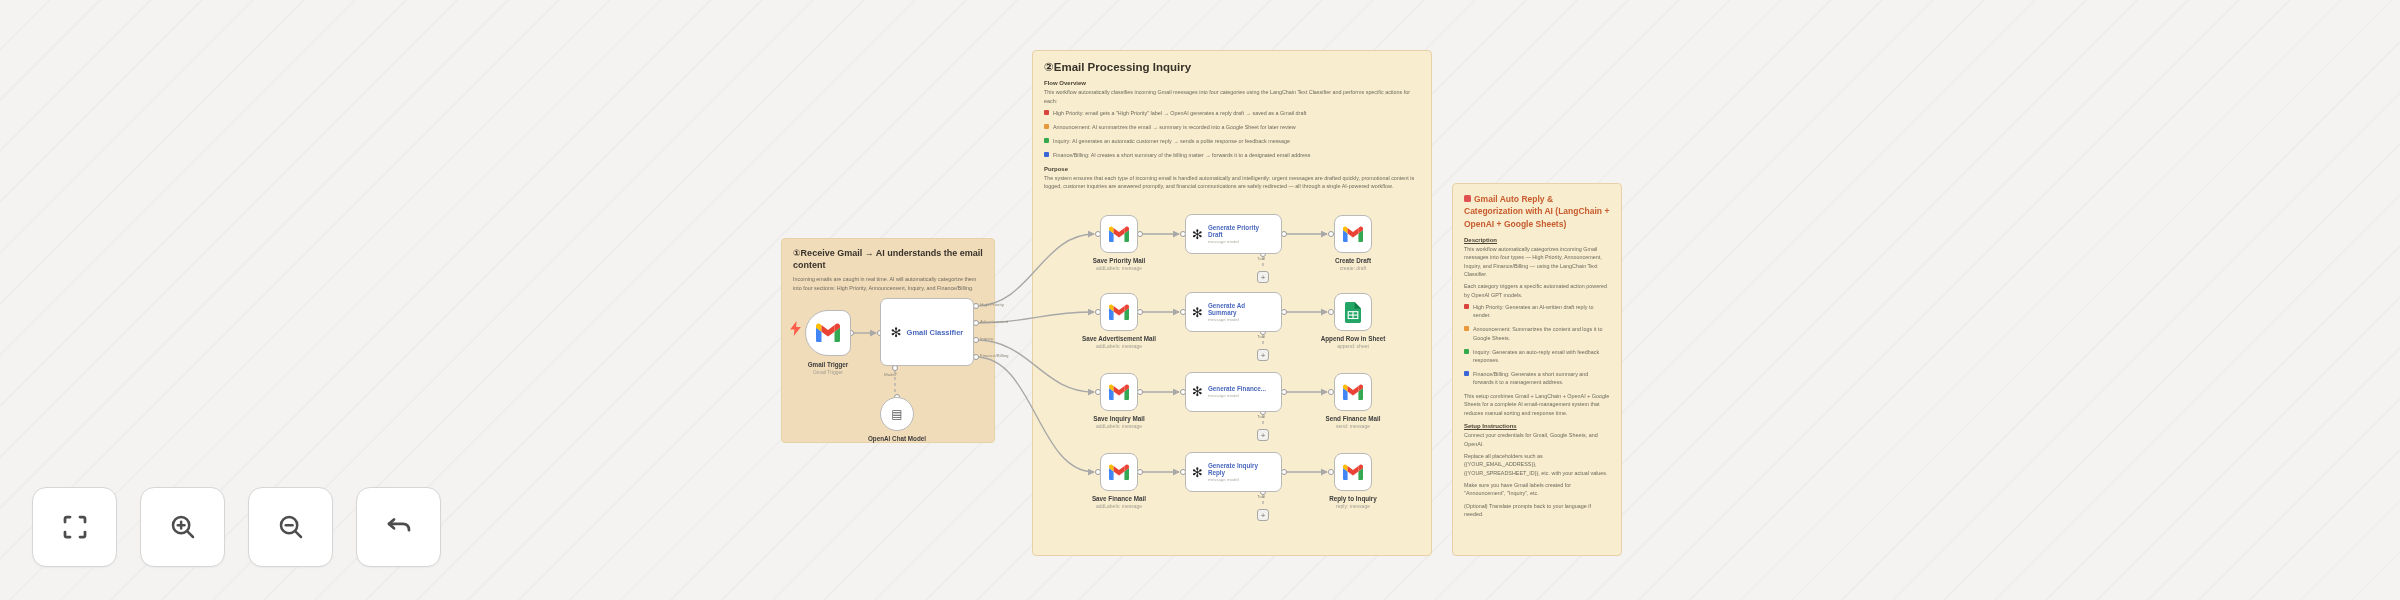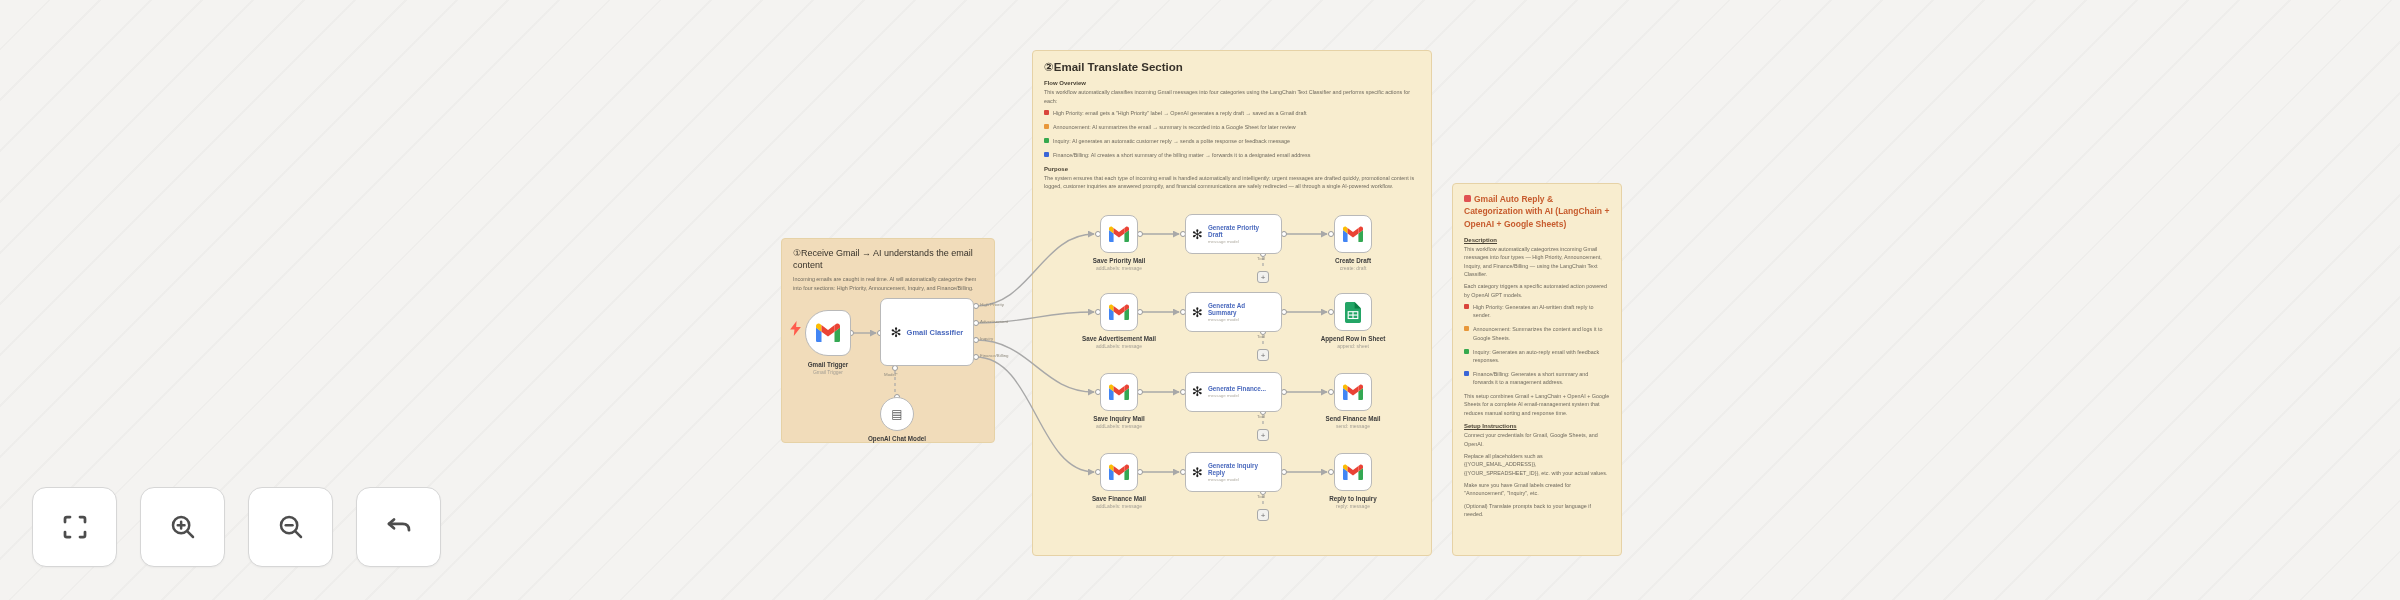--- a/index.html
+++ b/index.html
@@ -7,21 +7,21 @@
   #canvas{
     position:relative;width:2400px;height:600px;overflow:hidden;
     background-color:var(--canvas-bg,#f4f3f1);
     background-image:repeating-linear-gradient(135deg,rgba(0,0,0,0) 0 34px,rgba(0,0,0,0.022) 34px 36px);
   }
   .note{position:absolute;border-radius:4px;border:1px solid var(--note-border,#e6d2a6);box-sizing:border-box;}
   .note-light{background:var(--note-bg,#f8edcf);}
   .note-dark{background:var(--note-bg-dark,#f1dcba);}
   .note-pad{padding:9px 11px;}
   .note-title-lg{font-size:11.5px;font-weight:700;color:#37322a;line-height:1.25;margin:0 0 5px 0;}
-  .note-title-md{font-size:9px;font-weight:400;color:#37322a;line-height:1.3;margin:0 0 4px 0;}
+  .note-title-md{font-size:9px;font-weight:700;color:#37322a;line-height:1.3;margin:0 0 4px 0;}
   .note-title-accent{font-size:8.5px;font-weight:700;color:var(--accent-title,#c75c2e);line-height:1.45;margin:0 0 7px 0;}
   .nh{font-size:6px;font-weight:700;color:#4a4335;margin:6px 0 2px 0;}
   .nh.u{text-decoration:underline;}
   .np{font-size:5.4px;color:#6f6a5e;line-height:1.55;margin:0 0 4px 0;}
   .bullet-line{display:flex;align-items:flex-start;gap:4px;margin:0 0 6px 0;}
   .bullet-sq{width:5px;height:5px;border-radius:1px;flex:0 0 auto;margin-top:1px;background:#999;}
   .bullet-txt{font-size:5.4px;color:#6f6a5e;line-height:1.5;}
   .emoji-sq{display:inline-block;width:7px;height:7px;border-radius:1.5px;background:#e05252;margin-right:3px;vertical-align:baseline;}
 
   .node{position:absolute;background:#fff;border:1.5px solid #b9b9b9;box-sizing:border-box;
@@ -80,21 +80,21 @@
 </svg>
 
 <div id="canvas">
 
   <div class="note note-dark note-pad" style="left:781px;top:238px;width:214px;height:205px;">
     <div class="note-title-md">①Receive Gmail → AI understands the email content</div>
     <div class="np" style="width:190px">Incoming emails are caught in real time. AI will automatically categorize them into four sections: High Priority, Announcement, Inquiry, and Finance/Billing.</div>
   </div>
 
   <div class="note note-light note-pad" style="left:1032px;top:50px;width:400px;height:506px;">
-    <div class="note-title-lg">②Email Translate Section</div>
+    <div class="note-title-lg">②Email Processing Inquiry</div>
     <div class="nh">Flow Overview</div>
     <div class="np">This workflow automatically classifies incoming Gmail messages into four categories using the LangChain Text Classifier and performs specific actions for each:</div>
     <div class="bullet-line">
       <span class="bullet-sq" style="background: rgb(217, 69, 60);"></span>
       <span class="bullet-txt">High Priority: email gets a "High Priority" label → OpenAI generates a reply draft → saved as a Gmail draft</span>
     </div>
     <div class="bullet-line">
       <span class="bullet-sq" style="background: rgb(232, 151, 58);"></span>
       <span class="bullet-txt">Announcement: AI summarizes the email → summary is recorded into a Google Sheet for later review</span>
     </div>

